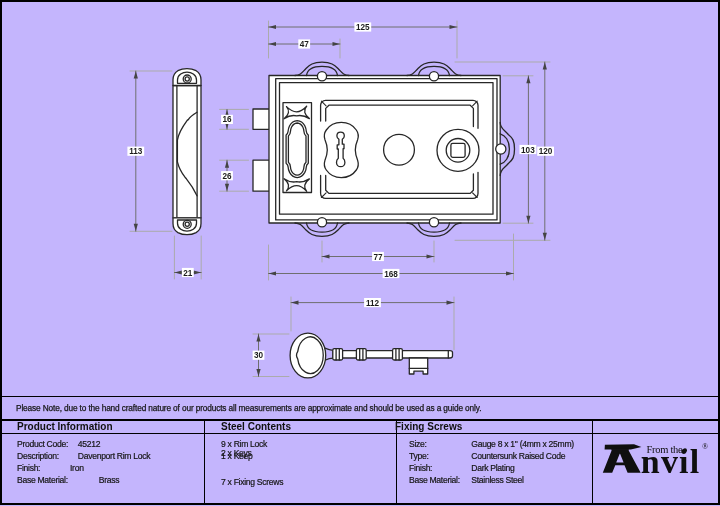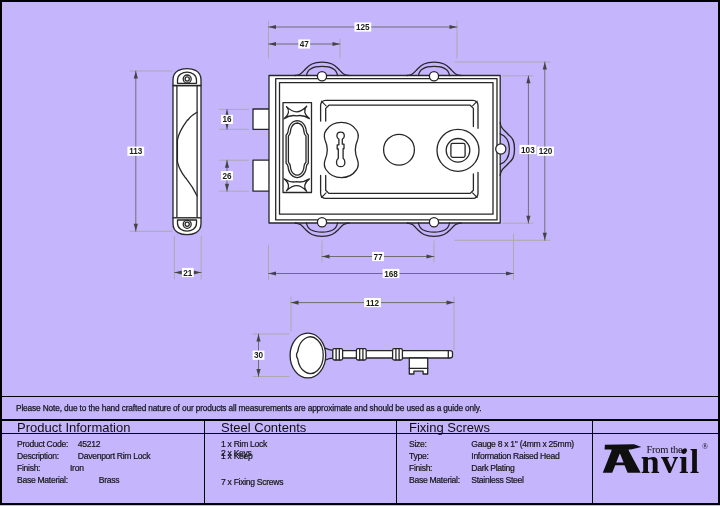--- a/index.html
+++ b/index.html
@@ -1,18 +1,18 @@
 <!DOCTYPE html>
 <html><head>
 <meta charset="utf-8">
 <style>
   html,body{margin:0;padding:0;background:#fff;}
   #page{position:relative;width:720px;height:506px;background:#c4b5fd;font-family:"Liberation Sans",sans-serif;overflow:hidden;}
   .cell{position:absolute;font-size:8.6px;letter-spacing:-0.3px;line-height:1.15;color:#101010;white-space:nowrap;padding-left:7px;-webkit-text-stroke:0.2px #222;}
-  .b{font-weight:normal;font-size:13px;letter-spacing:0;-webkit-text-stroke:0;}
+  .b{font-weight:bold;font-size:10px;letter-spacing:0;-webkit-text-stroke:0;}
 </style>
 </head>
 <body>
 <div id="page">
 
 <div style="position:absolute;left:0;top:0;width:715.5px;height:501px;border:2px solid #000;"></div>
 
 <svg width="720" height="396" viewBox="0 0 720 396" style="position:absolute;left:0;top:0;" fill="none" stroke-linecap="round" stroke-linejoin="round">
 
 <g>
@@ -267,47 +267,47 @@
 
 <div style="position:absolute;left:2px;top:432.6px;width:716px;height:0;border-top:1.5px solid #000;"></div>
 <div style="position:absolute;left:204.4px;top:420.3px;width:0;height:83px;border-left:1.5px solid #000;"></div>
 <div style="position:absolute;left:396px;top:420.3px;width:0;height:83px;border-left:1.5px solid #000;"></div>
 <div style="position:absolute;left:592px;top:420.3px;width:0;height:83px;border-left:1.5px solid #000;"></div>
 
 <div class="cell b" style="left:10px;top:421.2px;">Product Information</div>
 
 <div class="cell b" style="left:214px;top:421.2px;">Steel Contents</div>
 
-<div class="cell b" style="left:402px;top:421.2px;">Fixing Screws</div>
+<div class="cell b" style="left:388px;top:421.2px;">Fixing Screws</div>
 
 <div class="cell" style="left:10px;top:440.3px;">Product Code:</div>
     <div class="cell" style="left:70.8px;top:440.3px;">45212</div>
 
 <div class="cell" style="left:10px;top:452.0px;">Description:</div>
     <div class="cell" style="left:70.8px;top:452.0px;">Davenport Rim Lock</div>
 
 <div class="cell" style="left:10px;top:463.8px;">Finish:</div>
     <div class="cell" style="left:63px;top:463.8px;">Iron</div>
 
 <div class="cell" style="left:10px;top:475.5px;">Base Material:</div>
     <div class="cell" style="left:70.8px;top:475.5px;margin-left:21px;">Brass</div>
 
-<div class="cell" style="left:214px;top:440.3px;">1 x Rim Lock</div>
+<div class="cell" style="left:214px;top:440.3px;">9 x Rim Lock</div>
 
 <div class="cell" style="left:214px;top:452.0px;">1 x Keep</div>
 
 <div class="cell" style="left:214px;top:449px;">2 x Keys</div>
 
 <div class="cell" style="left:214px;top:478px;">7 x Fixing Screws</div>
 
 <div class="cell" style="left:402px;top:440.3px;">Size:</div>
     <div class="cell" style="left:464.3px;top:440.3px;">Gauge 8 x 1" (4mm x 25mm)</div>
 
 <div class="cell" style="left:402px;top:452.0px;">Type:</div>
-    <div class="cell" style="left:464.3px;top:452.0px;">Information Raised Head</div>
+    <div class="cell" style="left:464.3px;top:452.0px;">Countersunk Raised Code</div>
 
 <div class="cell" style="left:402px;top:463.8px;">Finish:</div>
     <div class="cell" style="left:464.3px;top:463.8px;">Dark Plating</div>
 
 <div class="cell" style="left:402px;top:475.5px;">Base Material:</div>
     <div class="cell" style="left:464.3px;top:475.5px;">Stainless Steel</div>
 
 <svg width="124" height="68" viewBox="0 0 124 68" style="position:absolute;left:598px;top:438px;">
 
 <g fill="#0f0f0f" stroke="none">

